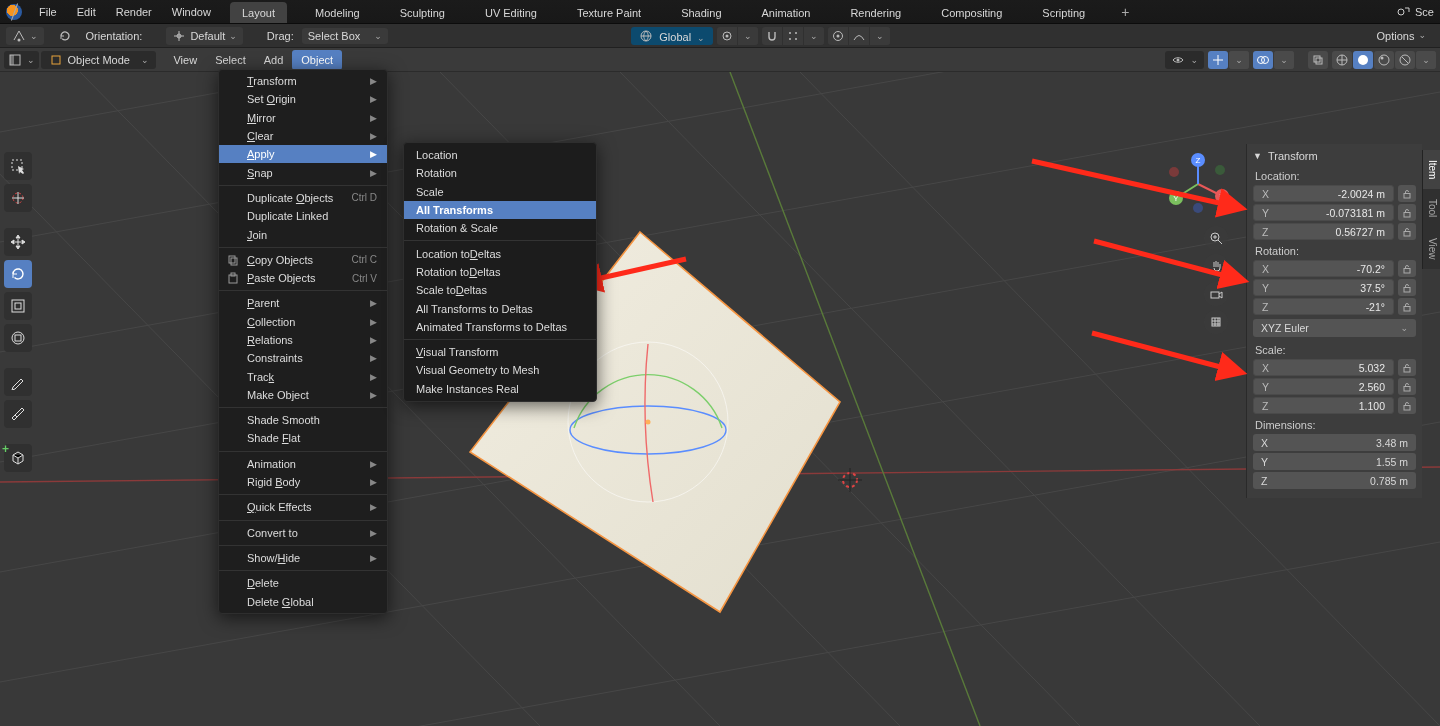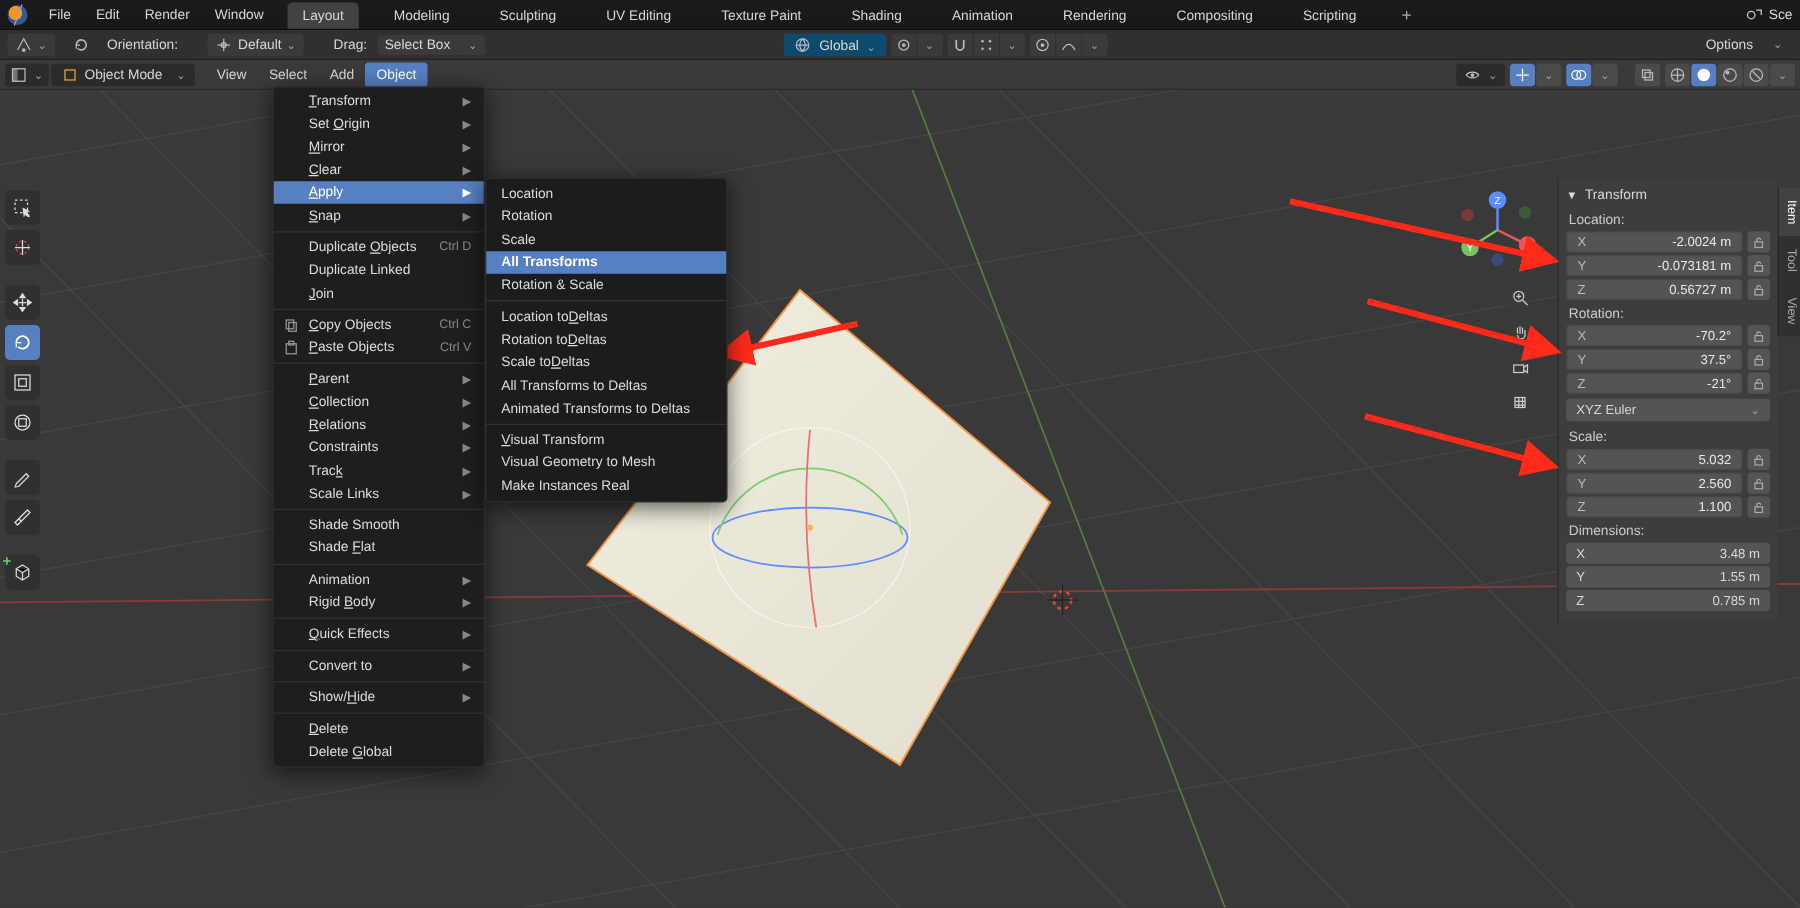--- a/index.html
+++ b/index.html
@@ -24,21 +24,21 @@
   .toolheader { height:24px; background:#303030; border-bottom:1px solid #202020; display:flex; align-items:center; padding:0 6px; gap:8px; font-size:11px;}
   .toolheader .drop{ display:flex; align-items:center; gap:4px; padding:2px 6px; background:#3a3a3a; border-radius:3px;}
   .toolheader .sep{width:8px;}
   .icon-sm{width:14px;height:14px;display:inline-block;}
   .toolheader-mid{display:flex;align-items:center;gap:4px;margin-left:auto;margin-right:auto;}
   .toolheader-mid .pill{display:flex;align-items:flex-end;gap:6px;background:#0c4a6e;border-radius:3px;padding:2px 8px;}
   .btncluster{display:flex;gap:1px;}
   .btncluster span{width:20px;height:18px;background:#3a3a3a;display:inline-flex;align-items:center;justify-content:center;}
   .btncluster span:first-child{border-radius:3px 0 0 3px;}
   .btncluster span:last-child{border-radius:0 3px 3px 0;}
-  .options-btn{margin-left:auto;display:flex;align-items:flex-start;gap:16px;padding:2px 8px;}
+  .options-btn{margin-left:auto;display:flex;align-items:flex-start;gap:4px;padding:2px 8px;}
 
   
   .edheader { height:24px; background:#3a3a3a; border-bottom:1px solid #2b2b2b; display:flex;align-items:center;padding:0 4px;gap:2px;}
   .edheader .drop2{display:flex;align-items:center;gap:5px;background:#2b2b2b;padding:2px 8px;border-radius:3px;}
   .edheader .menu{display:flex;gap:0;margin-left:6px;}
   .edheader .menu span{padding:4px 9px;cursor:default;}
   .edheader .menu span.active{background:#5680c2;color:#fff;border-radius:3px;}
   .edheader-right{margin-left:auto;display:flex;align-items:center;gap:4px;}
   .btnrow{display:flex;gap:1px;}
   .btnrow span{width:20px;height:18px;background:#4a4a4a;display:inline-flex;align-items:center;justify-content:center;border-radius:3px;}
@@ -81,21 +81,21 @@
   .menu1{position:absolute;left:218px;top:69px;width:170px;background:#1e1e1e;border:1px solid #2e2e2e;border-radius:4px;padding:2px 0;box-shadow:0 4px 18px rgba(0,0,0,.6);}
   .menu1 .mi{display:flex;align-items:center;padding:3px 10px 3px 28px;height:18.3px;position:relative;font-size:11px;color:#ddd;white-space:nowrap;}
   .menu1 .mi .ic{position:absolute;left:7px;width:14px;height:14px;display:inline-flex;align-items:center;justify-content:center;color:#999;}
   .menu1 .mi .sc{margin-left:auto;color:#888;font-size:10px;}
   .menu1 .mi .arr{margin-left:auto;font-size:9px;color:#888;}
   .menu1 .mi.hl{background:#5680c2;color:#fff;}
   .menu1 .mi.hl .arr{color:#fff;}
   .menu1 .sep{height:1px;background:#333;margin:3px 0;}
   .menu1 .mi .ul{text-decoration:underline;}
 
-  .menu2{position:absolute;left:388px;top:142px;width:194px;background:#1c1c1c;border:1px solid #2e2e2e;border-radius:4px;padding:3px 0;box-shadow:0 4px 18px rgba(0,0,0,.6);}
+  .menu2{position:absolute;left:403px;top:142px;width:194px;background:#1c1c1c;border:1px solid #2e2e2e;border-radius:4px;padding:3px 0;box-shadow:0 4px 18px rgba(0,0,0,.6);}
   .menu2 .mi{padding:3px 12px;height:18.3px;display:flex;align-items:center;font-size:11px;color:#ddd;white-space:nowrap;}
   .menu2 .mi.hl{background:#5680c2;color:#fff;font-weight:bold;}
   .menu2 .sep{height:1px;background:#333;margin:3px 0;}
 
   
   .arrow{position:absolute;width:120px;height:40px;pointer-events:none;}
   .arrow svg{width:100%;height:100%;overflow:visible;}
 
   .chev{font-size:9px;color:#aaa;}
 </style>
@@ -716,21 +716,21 @@
     </div>
     <div class="mi">
       <span>Constraints<span class="ul"></span></span>
       <span class="arr">▶</span>
     </div>
     <div class="mi">
       <span>Trac<span class="ul">k</span></span>
       <span class="arr">▶</span>
     </div>
     <div class="mi">
-      <span>Scale Links</span>
+      <span>Make Object</span>
       <span class="arr">▶</span>
     </div>
     <div class="sep"></div>
     <div class="mi">
       <span>Shade Smooth</span>
     </div>
     <div class="mi">
       <span>Shade <span class="ul">F</span>lat</span>
     </div>
     <div class="sep"></div>

